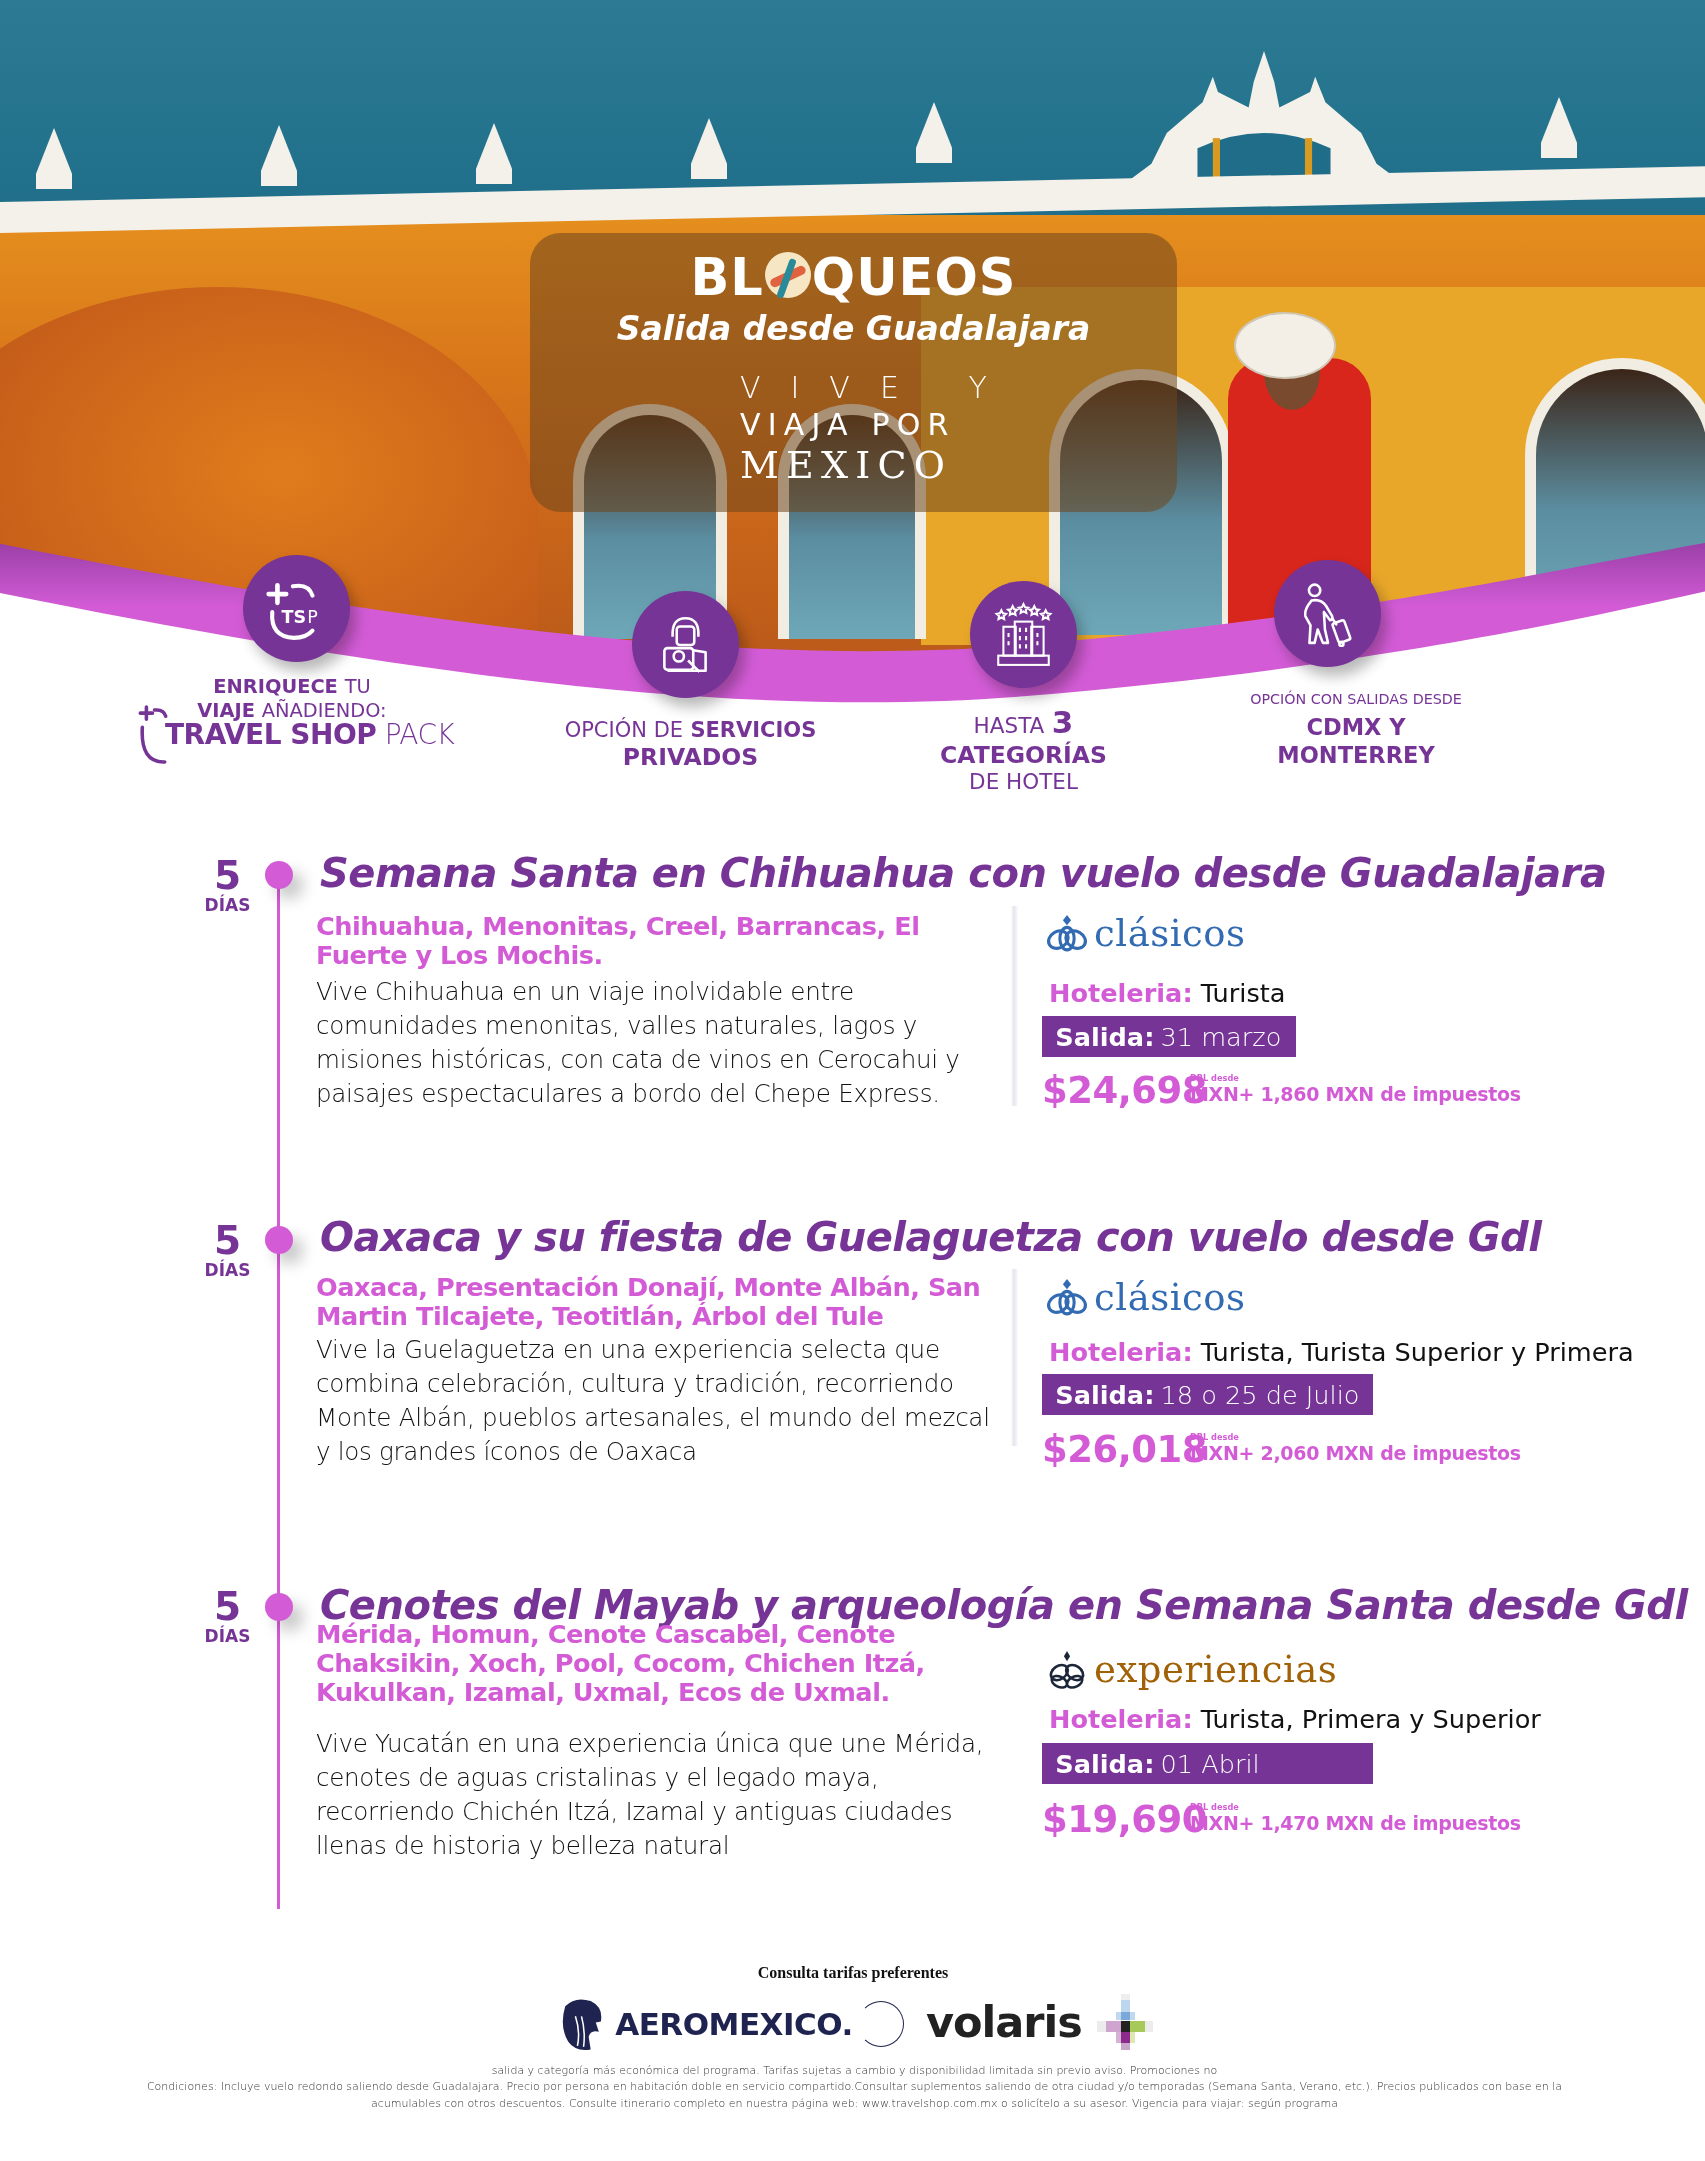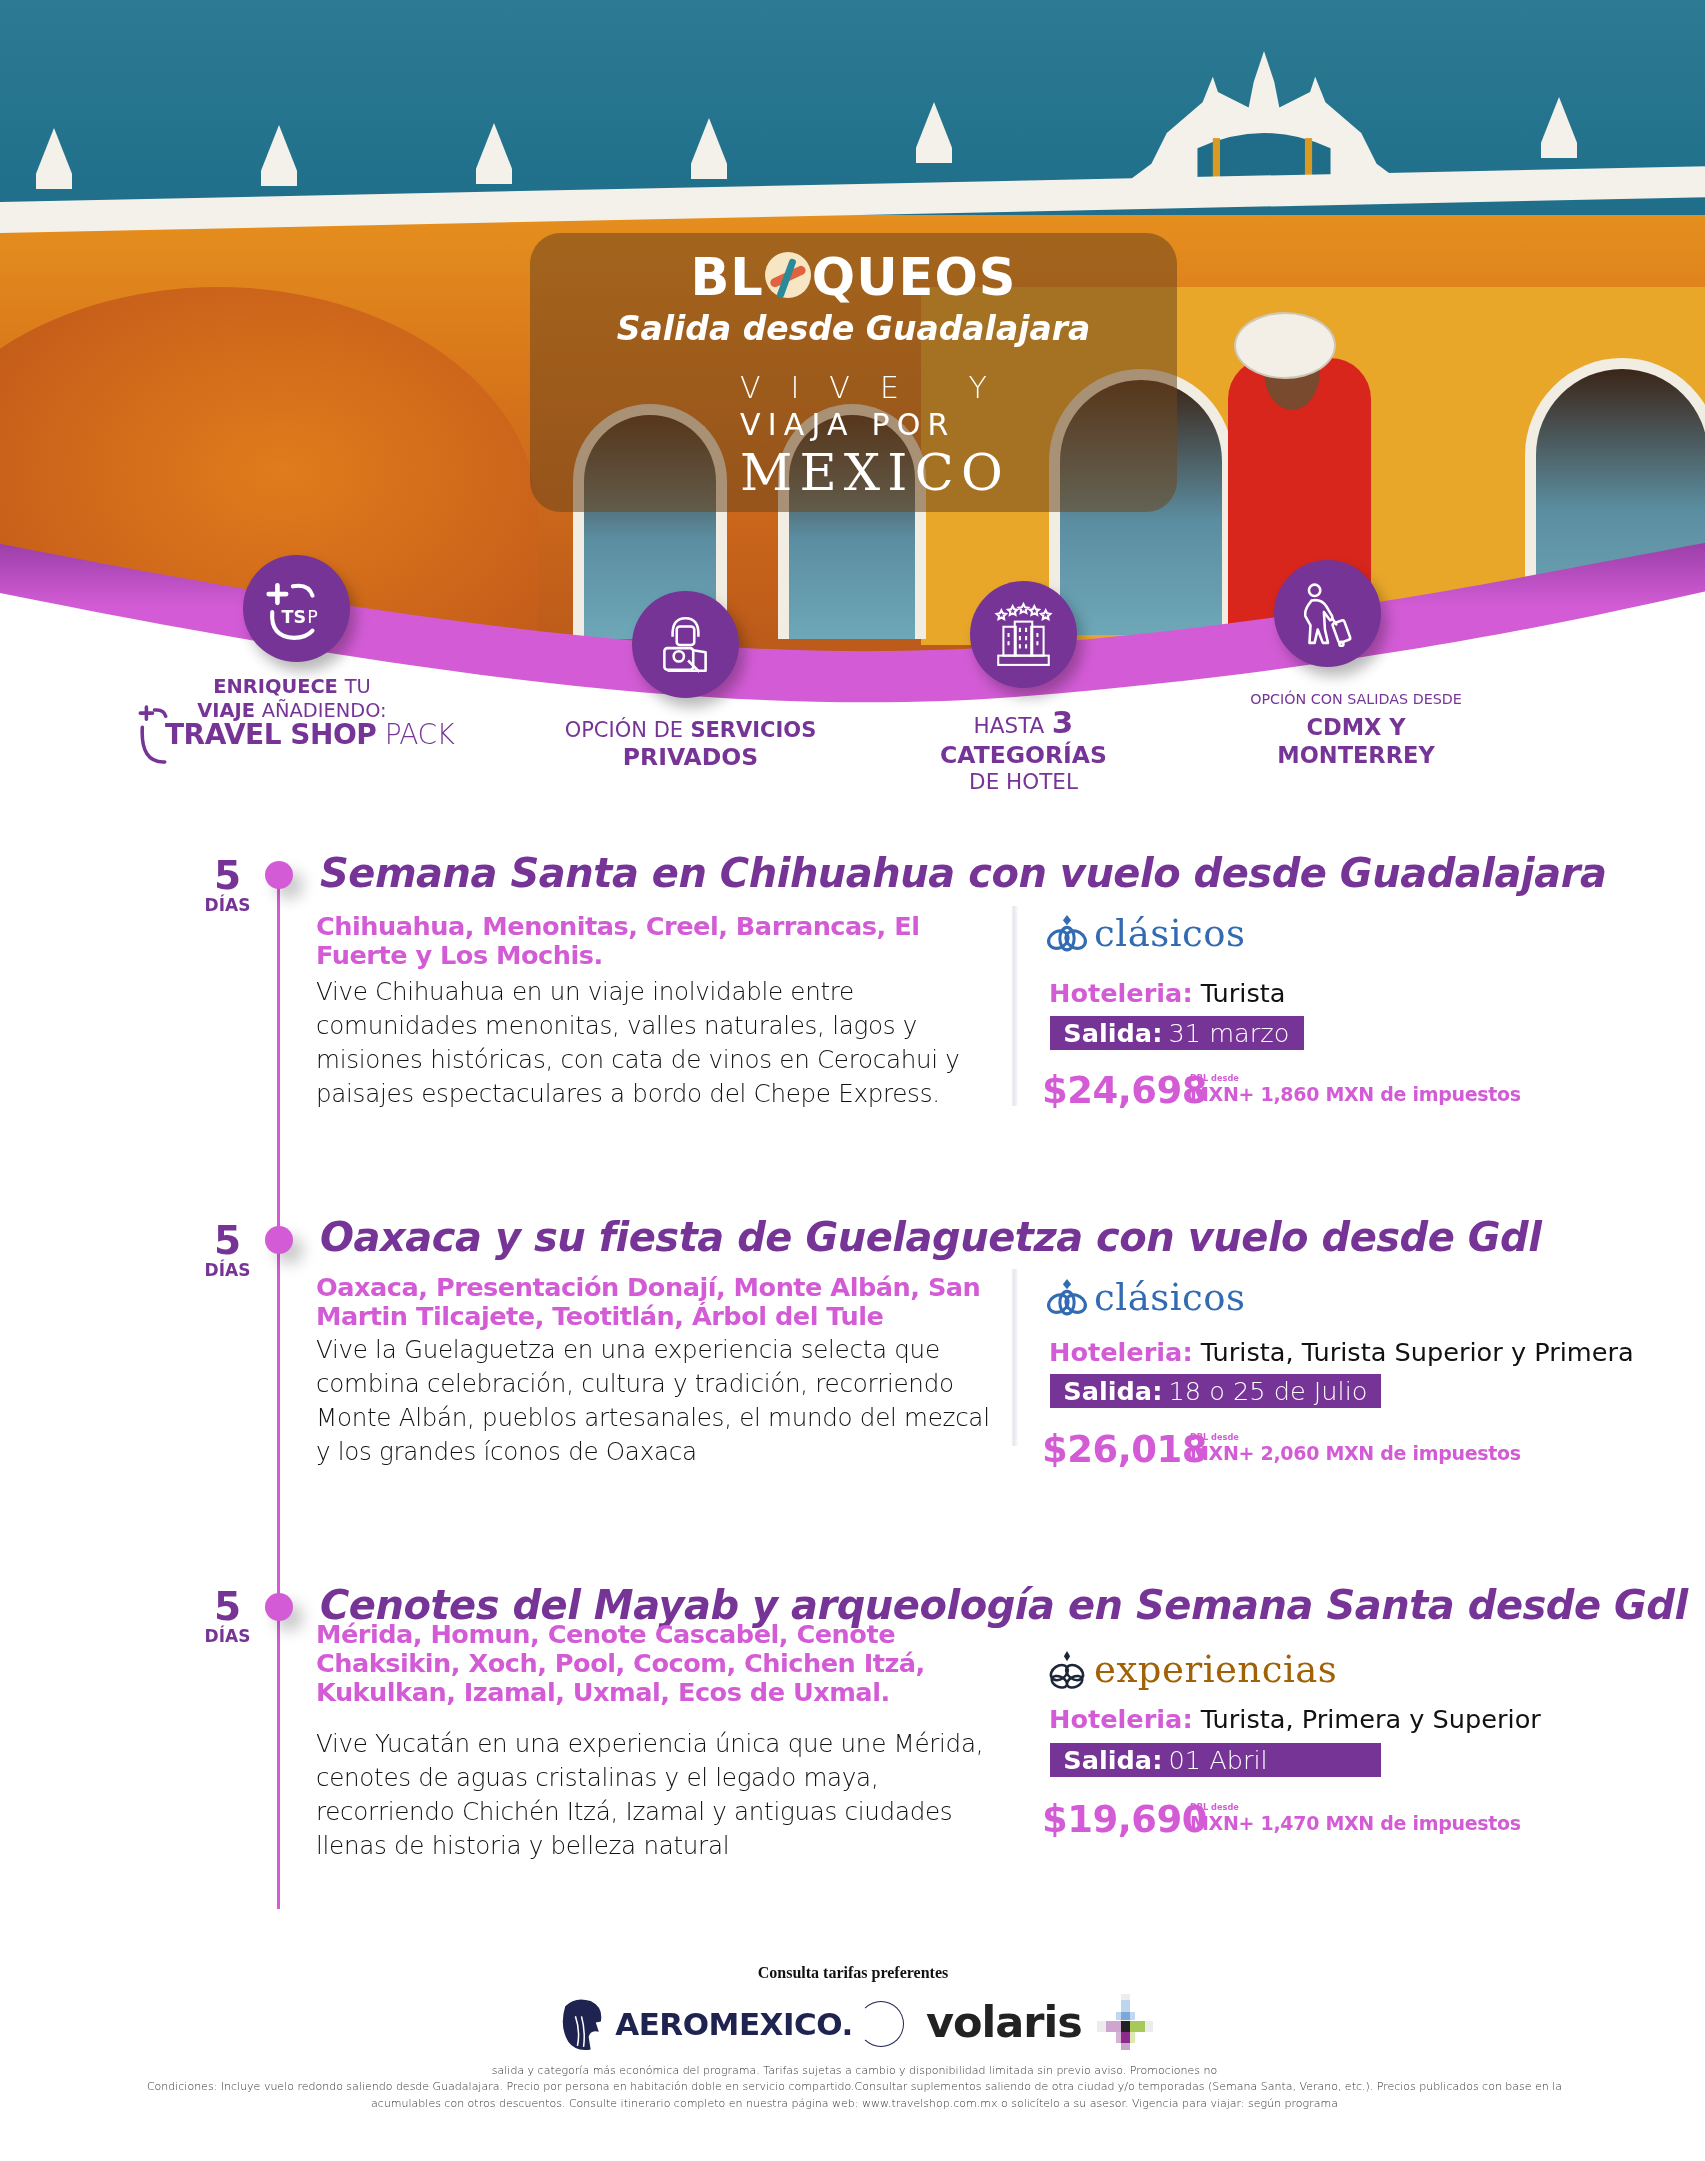--- a/index.html
+++ b/index.html
@@ -37,21 +37,21 @@
   .brand .plane-o::before { content: ""; position: absolute; left: 4.1px; top: 19.4px; width: 38px; height: 9.2px;
                             background: #e0623e; transform: rotate(-25deg); border-radius: 4.6px; }
   .brand .plane-o::after { content: ""; position: absolute; left: 18.4px; top: 5.1px; width: 7.2px; height: 41px;
                            background: #2a8a9a; transform: rotate(20deg); border-radius: 3.1px; }
   .subtitle { position: absolute; left: 0; right: 0; top: 76px; font-size: 33px; font-weight: 700;
               font-family: "DejaVu Sans", sans-serif; font-style: italic; }
   .vive { position: absolute; left: 210px; top: 137px; font-size: 30px; letter-spacing: 30px;
           font-family: "DejaVu Sans", sans-serif; font-weight: 300; text-align: left; }
   .viaja { position: absolute; left: 210px; top: 174px; font-size: 30px; letter-spacing: 7.2px;
            font-family: "DejaVu Sans", sans-serif; text-align: left; }
-  .mexico { position: absolute; left: 210px; top: 210px; font-size: 51px; letter-spacing: 7.2px;
+  .mexico { position: absolute; left: 210px; top: 210px; font-size: 38px; letter-spacing: 7.2px;
             font-family: "DejaVu Serif", serif; text-align: center; }
 
   
   .wave { position: absolute; left: 0; top: 512px; width: 1706px; height: 215px; }
 
   
   .feat-circle { position: absolute; width: 107px; height: 107px; border-radius: 50%; background: #763496;
                  box-shadow: 6.1px 9.2px 14.3px rgba(0,0,0,0.28); display: flex; align-items: center; justify-content: center; }
   .feat-circle svg { width: 67px; height: 67px; }
   .feat-text { position: absolute; text-align: center; color: #763496; font-family: "DejaVu Sans", sans-serif;
@@ -81,22 +81,22 @@
 
   .brand-logo { position: absolute; left: 1044px; height: 46px; display: flex; align-items: center; }
   .brand-logo .mark { width: 46px; height: 46px; }
   .brand-logo .word { font-family: "DejaVu Serif", serif; font-size: 37px; margin-left: 4.1px; letter-spacing: 0.5px; }
   .brand-logo.clasicos .word { color: #326bb2; }
   .brand-logo.experiencias .word { color: #a16207; }
 
   .hotel-line { position: absolute; left: 1049px; font-size: 25.6px; white-space: nowrap; font-family: "DejaVu Sans", sans-serif; }
   .hotel-line .k { color: #d35cd6; font-weight: 700; }
   .hotel-line .v { color: #111; font-weight: 400; }
-  .salida { position: absolute; left: 1042px; height: 34px; background: #763496; color: #fff; display: flex; align-items: center;
-            padding-left: 13.3px; font-size: 25.6px; white-space: nowrap; font-family: "DejaVu Sans", sans-serif; margin-left: 8px; }
+  .salida { position: absolute; left: 1042px; height: 41px; background: #763496; color: #fff; display: flex; align-items: center;
+            padding-left: 13.3px; font-size: 25.6px; white-space: nowrap; font-family: "DejaVu Sans", sans-serif; }
   .salida .k { font-weight: 700; margin-right: 6.1px; }
   .salida .v { font-weight: 300; }
 
   .price { position: absolute; left: 1042px; height: 46px; color: #d35cd6; font-family: "DejaVu Sans", sans-serif; white-space: nowrap; }
   .price .amt { position: absolute; left: 0; top: 0; font-size: 37px; font-weight: 700; letter-spacing: -0.5px; }
   .price .dbl { position: absolute; top: 4.1px; font-size: 8.2px; font-weight: 700; }
   .price .tax { position: absolute; top: 14.3px; font-size: 19px; font-weight: 700; letter-spacing: -0.3px; }
 
   
   .consulta { position: absolute; left: 0; width: 1706px; top: 1964px; text-align: center; font-size: 16px; font-weight: 700;

